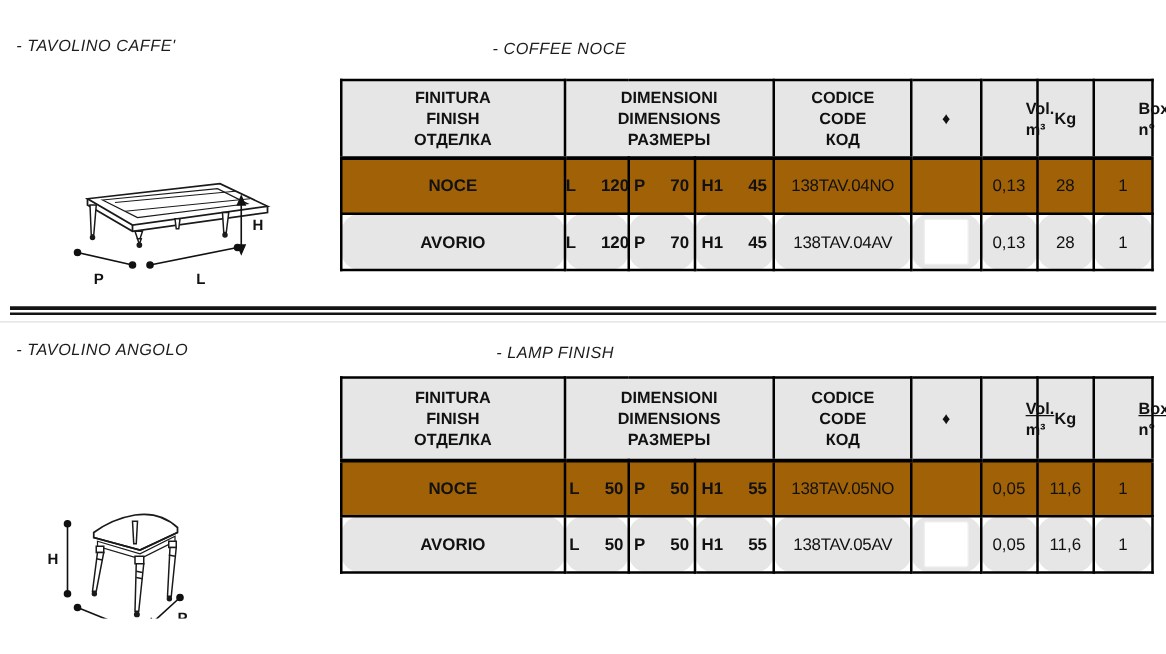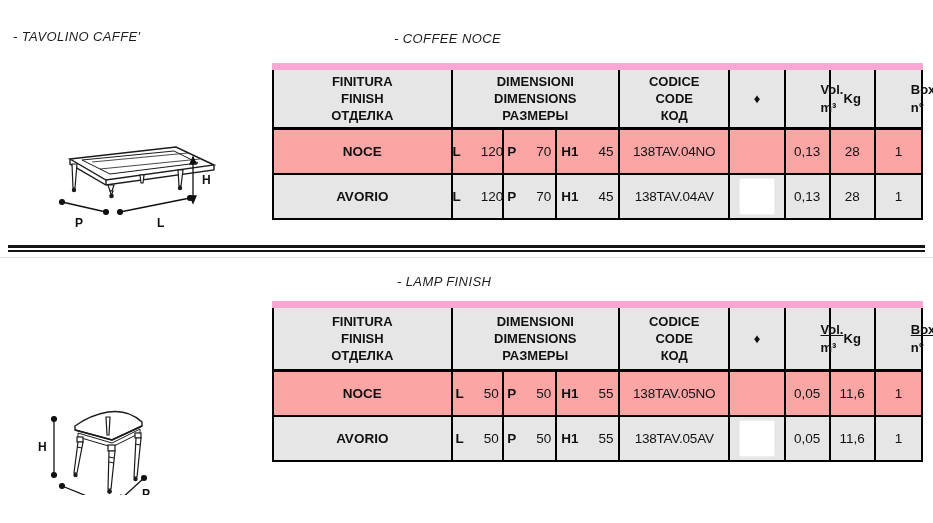--- a/index.html
+++ b/index.html
@@ -16,30 +16,30 @@
   
   table.spec { position:absolute; border-collapse:collapse; table-layout:fixed; }
   .spec th, .spec td {
     border:2px solid #000; padding:0; text-align:center; vertical-align:middle;
     font-family:"Liberation Sans", sans-serif;
   }
   .spec thead th {
     background:#e6e6e6; font-weight:bold; font-size:13px; line-height:1.32;
     white-space:pre-line; border-bottom:3px solid #000;
   }
-  .spec { border-top:7px solid #f9a8d4; }
+  .spec { border-top:1px solid #f9a8d4; }
   .t1 thead th { height:62px; }
   .t2 thead th { height:66px; }
   .spec tbody tr { height:45px; }
-  .spec tbody tr.row-alt td { background:#e6e6e6; }
-  .spec tbody td { font-size:13.5px; background:#fca5a5; }
+  .spec tbody tr.row-alt td { background:#e6e6e6;border-radius:15px; }
+  .spec tbody td { font-size:13.5px; background:#a16207; }
   .finish-cell { font-weight:bold; font-size:13.5px; }
   .code-cell { font-weight:normal; font-size:13.5px; letter-spacing:-0.2px; }
   .dim-cell .dk { font-weight:bold; }
-  .dim-cell .dv { font-weight:normal; margin-left:20px; }
+  .dim-cell .dv { font-weight:bold; margin-left:20px; }
   .th-diamond { font-size:12px; }
   .hl { display:block;margin-left:35px; }
   .t2 .th-vol .hl.first, .t2 .th-box .hl.first { text-decoration:underline; }
   .swatch {
     width:36px; height:37px; margin:0 auto; background:#ffffff;
     border:1px solid #efefef; border-radius:2px;
   }
   
   .divider-band {
     position:absolute; left:8px; top:245px; width:917px; height:7px;
@@ -156,20 +156,21 @@
         <td>0,13</td>
         <td>28</td>
         <td>1</td>
       </tr>
     </tbody>
   </table>
 
   <div class="divider-band"></div>
   <div class="divider-faint"></div>
 
+  <div class="sec-title" style="left:13px; top:272px;">- TAVOLINO ANGOLO</div>
   <div class="sec-title" style="left:397px; top:274px;">- LAMP FINISH</div>
 
   <svg class="illus" style="left:20px; top:395px;" width="200" height="128" viewBox="0 0 200 128">
 
     <g stroke="#1a1a1a" stroke-width="1.4" fill="#ffffff">
       <path d="M55,31 Q70,20 88,17 Q108,14 122,27 L122,31 L92,45 L55,35 Z"></path>
       <path d="M55,35 L92,45 L122,31" fill="none"></path>
       <path d="M58,38 L92,48 L120,34 L120,38 L92,52 L58,42 Z" fill="#ffffff" stroke-width="1"></path>
     </g>
 

